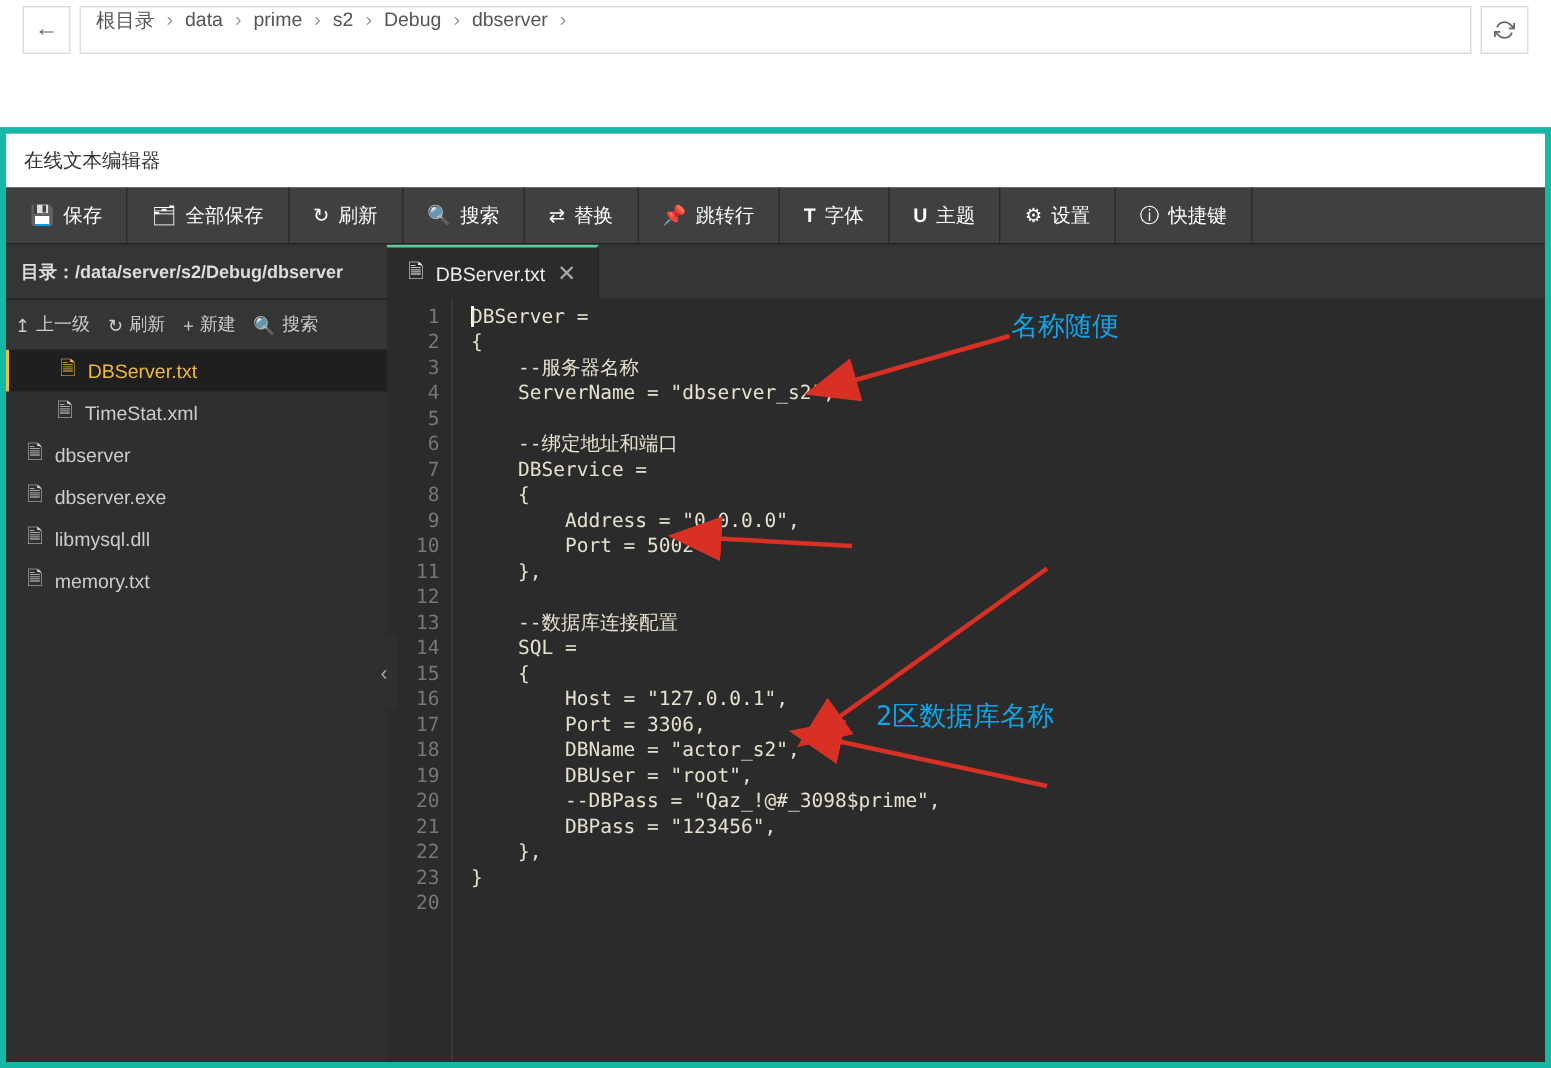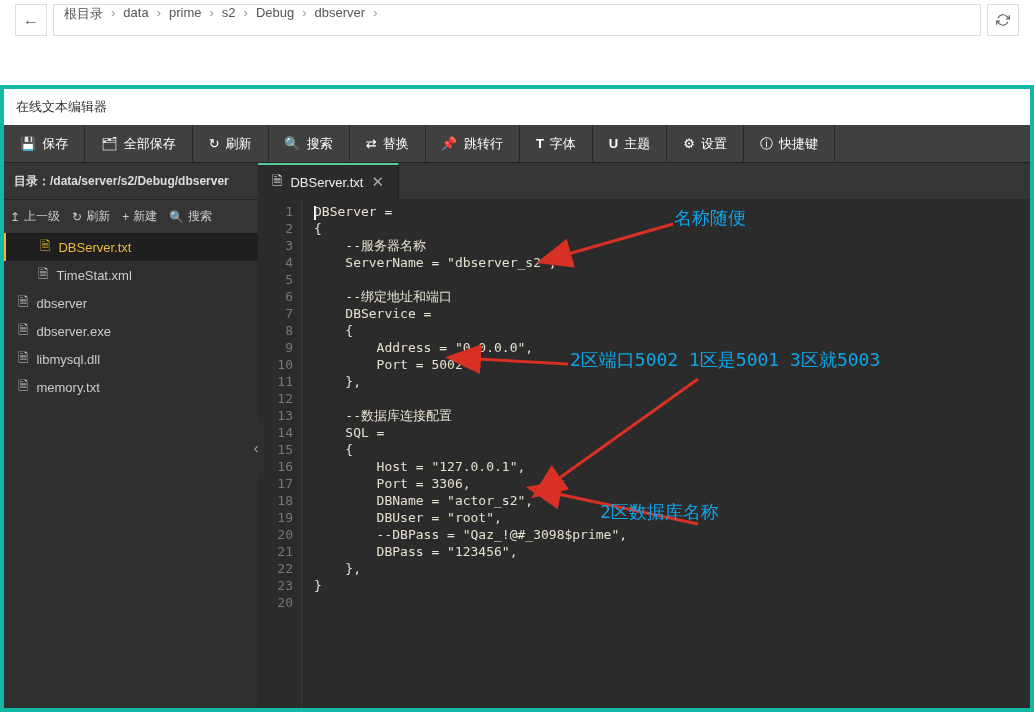--- a/index.html
+++ b/index.html
@@ -208,22 +208,21 @@
             <div>19</div>
             <div>20</div>
             <div>21</div>
             <div>22</div>
             <div>23</div>
             <div>20</div>
           </div>
         <div class="code" id="code"><div class="code-line"><span class="cursor-mark"></span>DBServer =</div><div class="code-line">{</div><div class="code-line">    --服务器名称</div><div class="code-line">    ServerName = "dbserver_s2",</div><div class="code-line"></div><div class="code-line">    --绑定地址和端口</div><div class="code-line">    DBService =</div><div class="code-line">    {</div><div class="code-line">        Address = "0.0.0.0",</div><div class="code-line">        Port = 5002</div><div class="code-line">    },</div><div class="code-line"></div><div class="code-line">    --数据库连接配置</div><div class="code-line">    SQL =</div><div class="code-line">    {</div><div class="code-line">        Host = "127.0.0.1",</div><div class="code-line">        Port = 3306,</div><div class="code-line">        DBName = "actor_s2",</div><div class="code-line">        DBUser = "root",</div><div class="code-line">        --DBPass = "Qaz_!@#_3098$prime",</div><div class="code-line">        DBPass = "123456",</div><div class="code-line">    },</div><div class="code-line">}</div><div class="code-line"></div></div>
 
         <div class="anno-label" style="left:416px; top:10px;">名称随便</div>
-        <div class="anno-label" style="left:312px; top:152px;">2区端口5002  1区是5001   3区就5003</div>
-        <div class="anno-label" style="left:342px; top:270px;margin-top:34px;">2区数据库名称</div>
+        <div class="anno-label" style="left:326px; top:270px;">2区数据库名称</div>
 
         <svg class="anno-svg" style="left:0;top:0;" width="780" height="600">
           <defs>
             <marker id="ah" markerWidth="12" markerHeight="10" refX="1" refY="5" orient="auto">
               <polygon points="0 0, 12 5, 0 10" fill="#d93025"></polygon>
             </marker>
           </defs>
 
           <line x1="415" y1="25" x2="310" y2="55" stroke="#d93025" stroke-width="3" marker-end="url(#ah)"></line>
 

